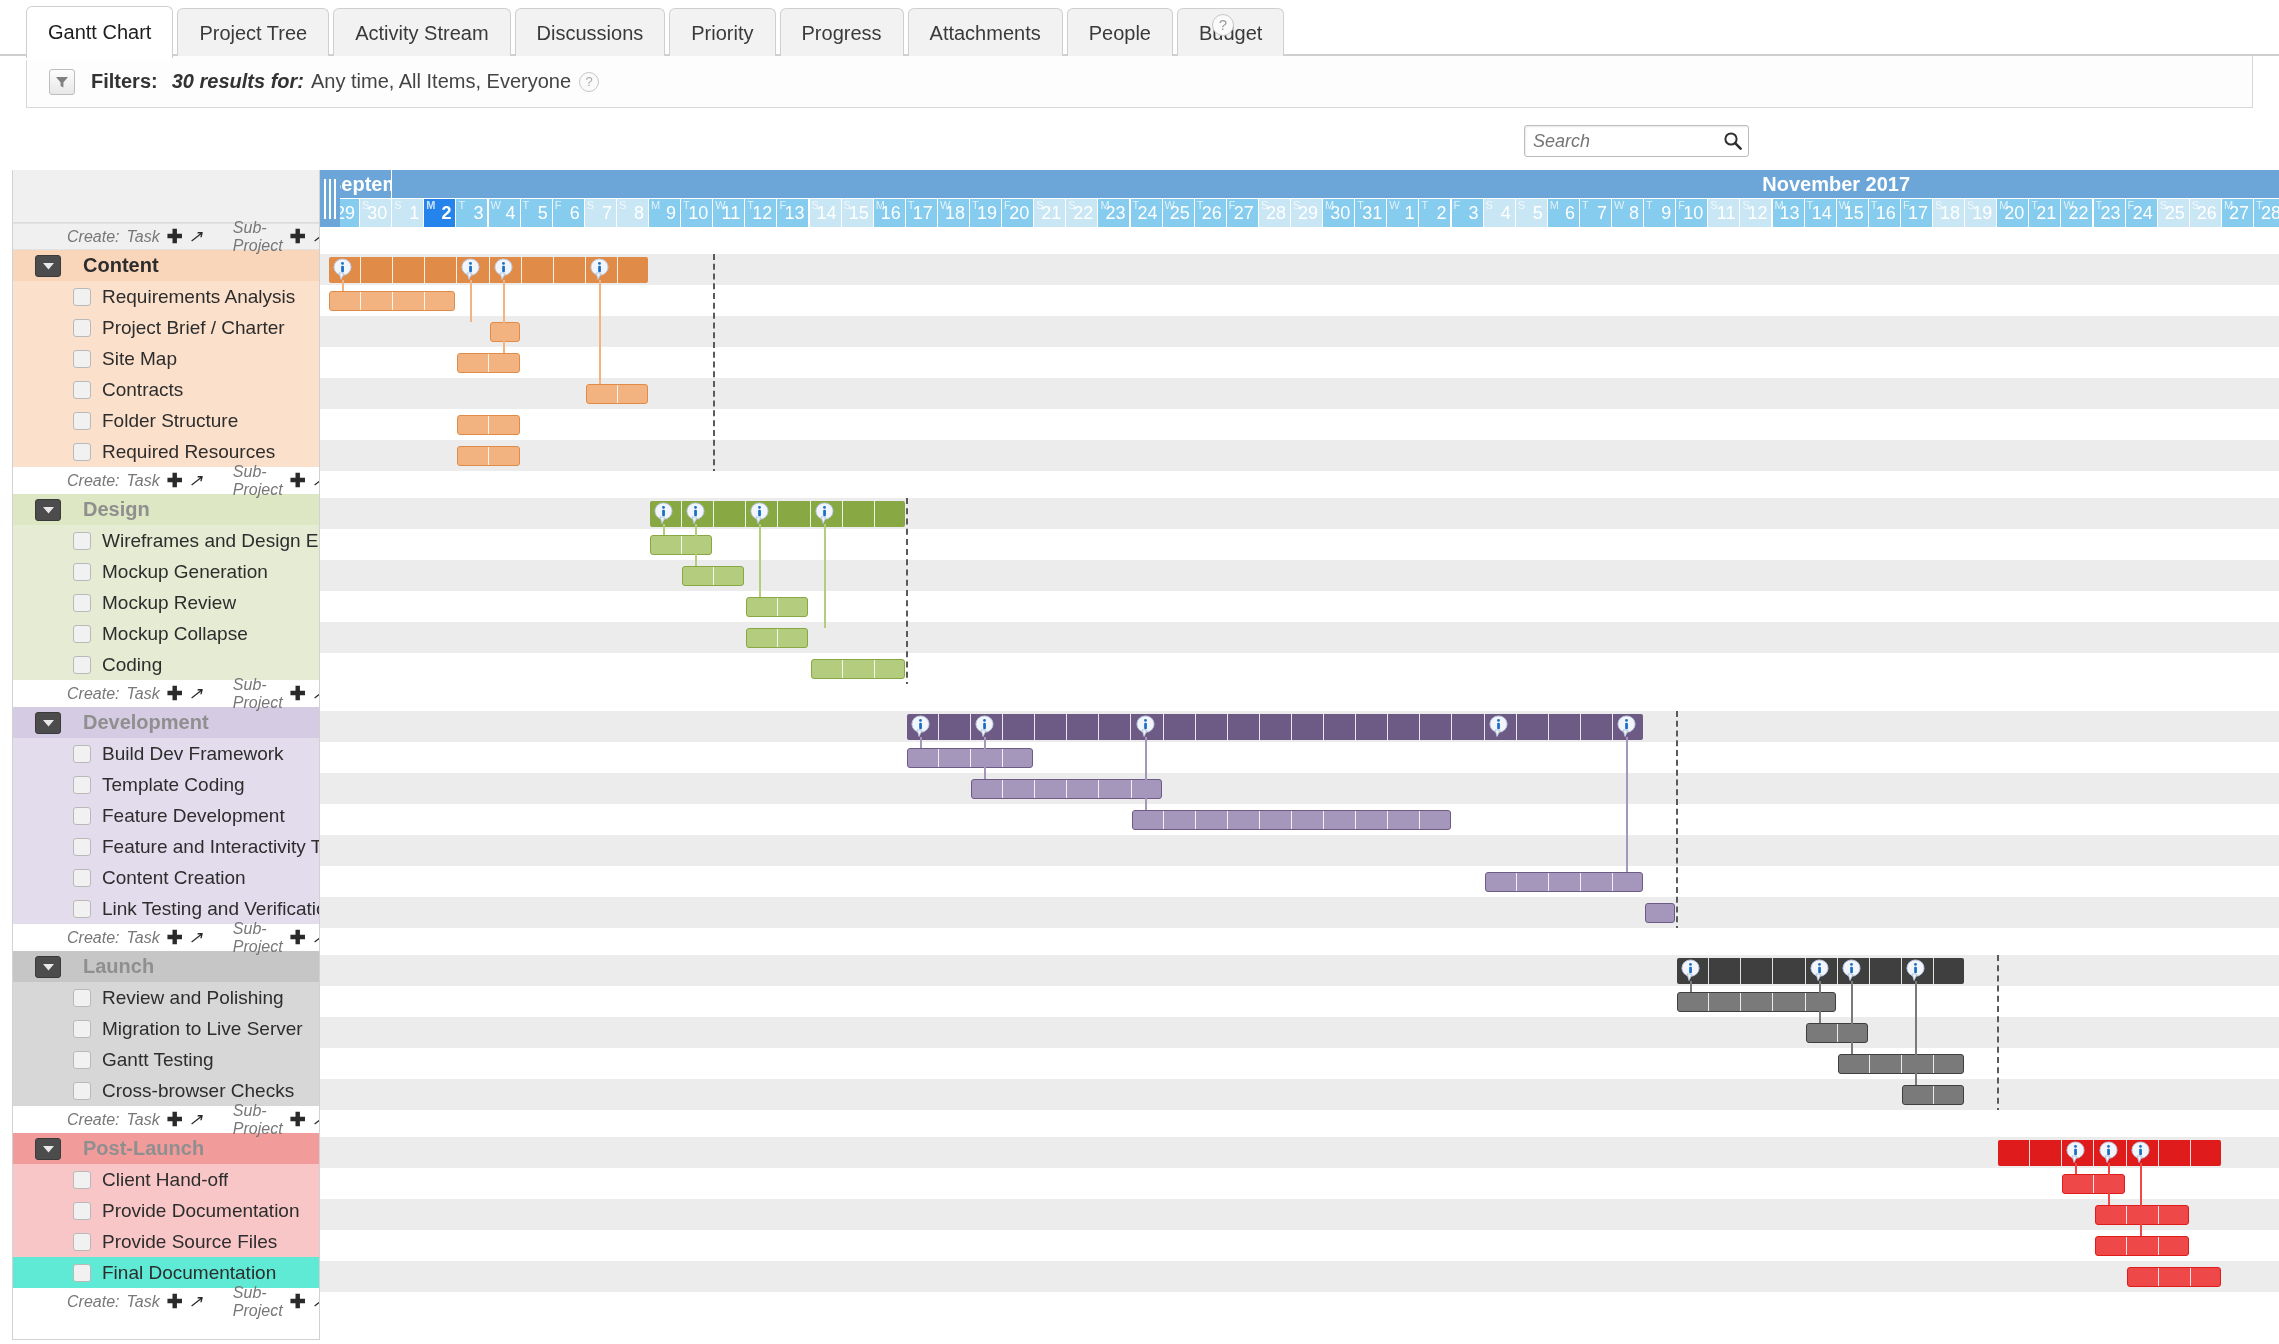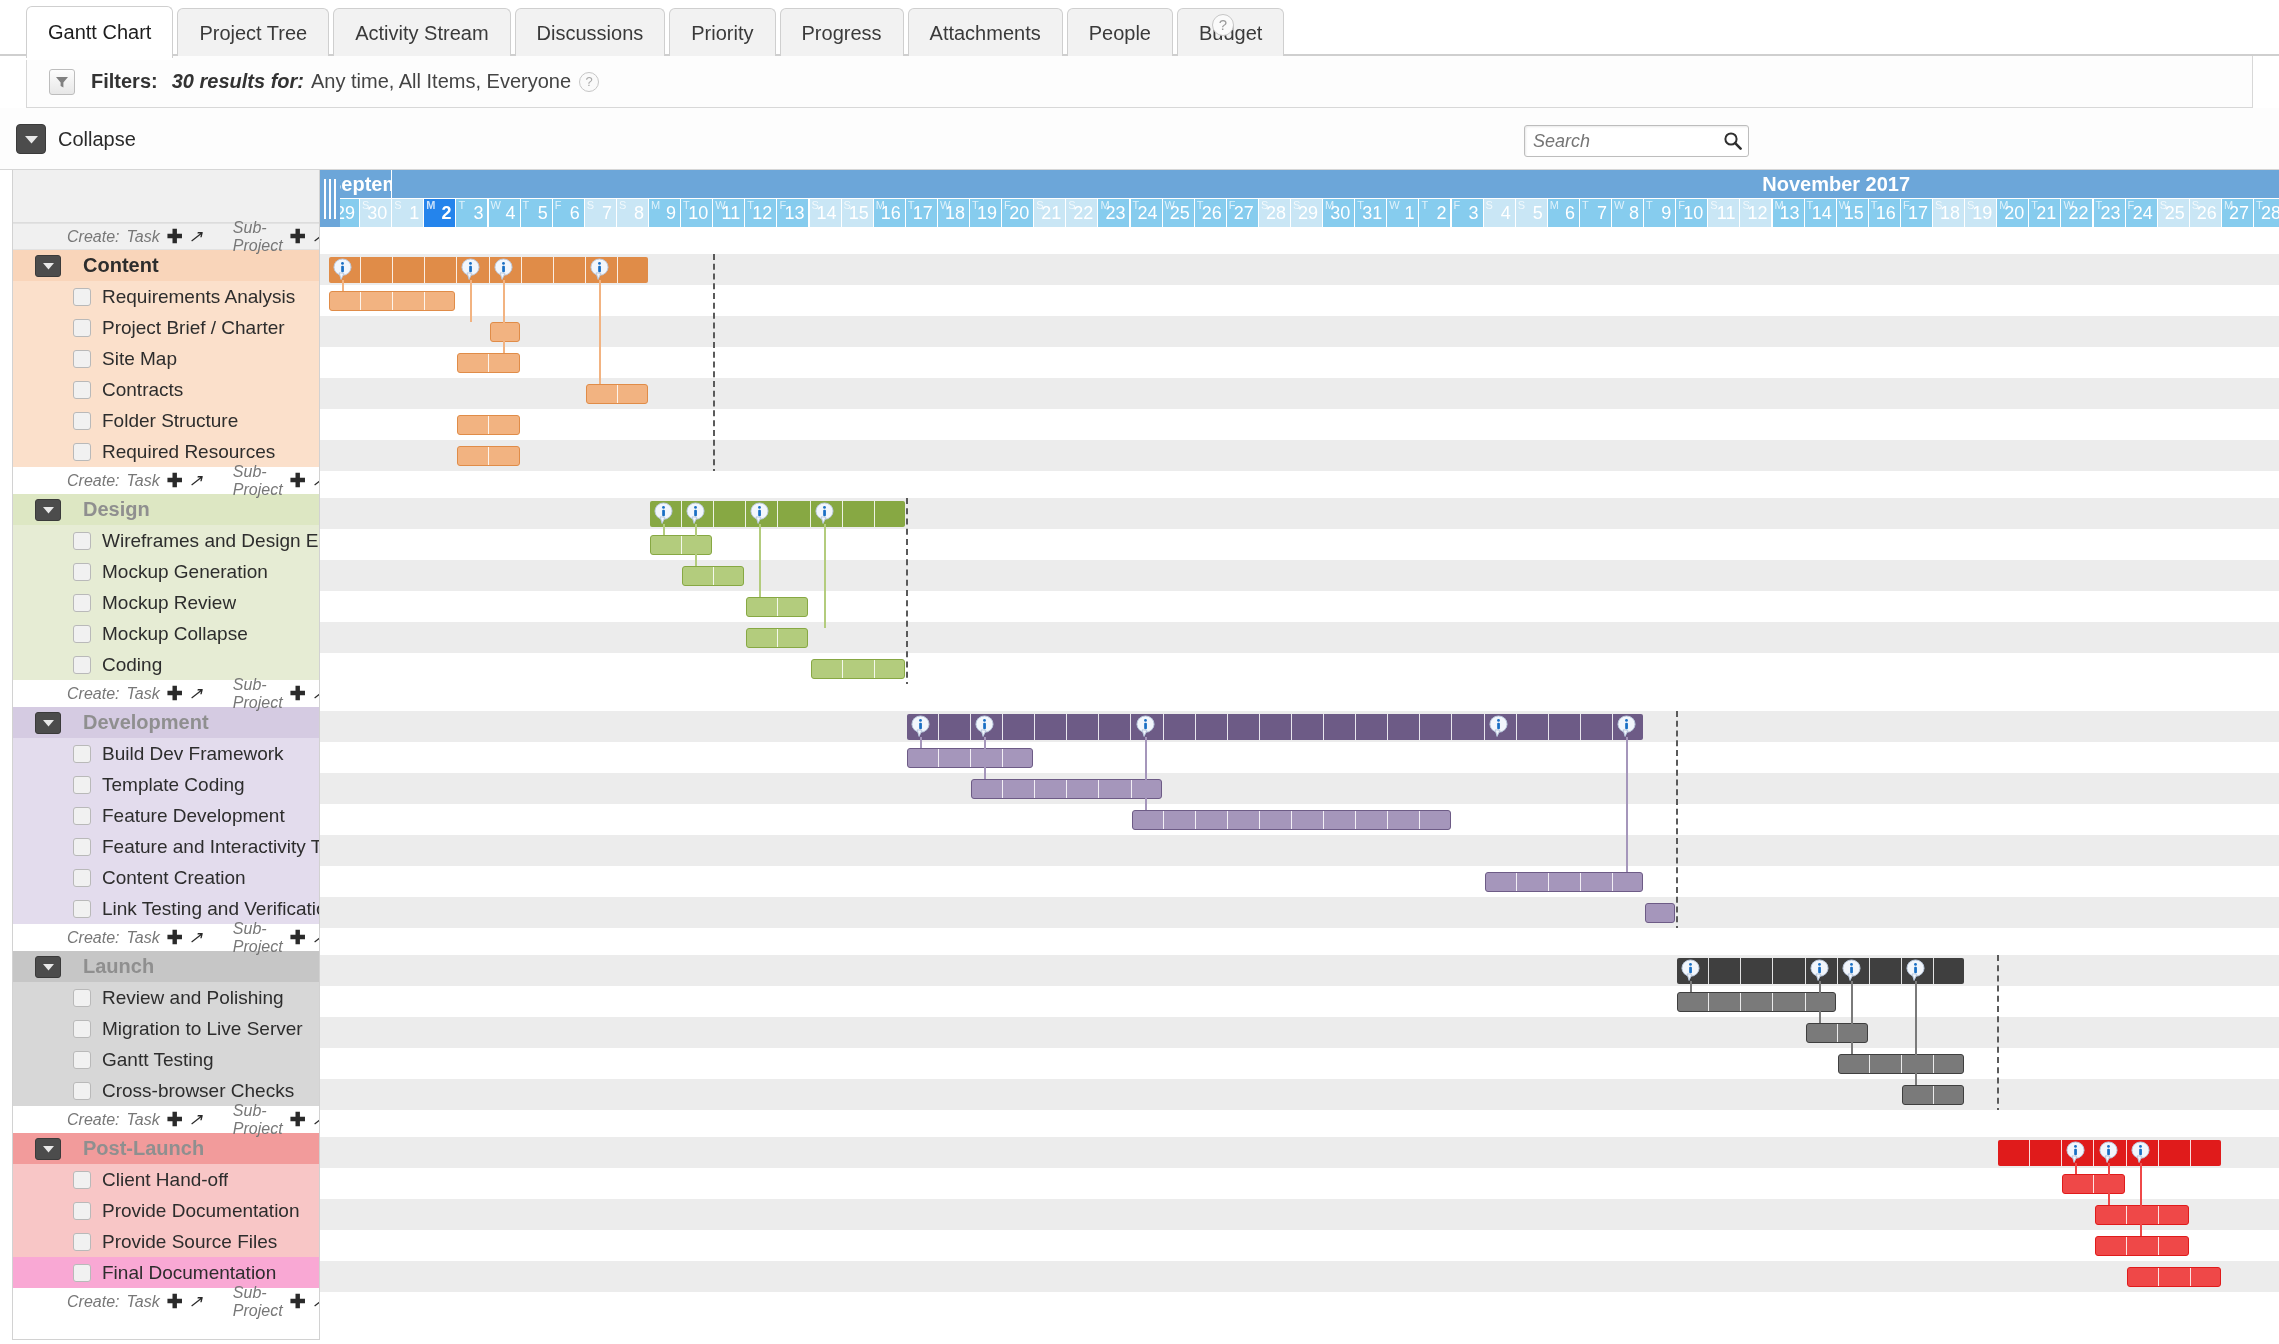--- a/index.html
+++ b/index.html
@@ -227,28 +227,20 @@
       <svg width="14" height="14" viewBox="0 0 14 14" aria-hidden="true">
         <polygon points="1,2 13,2 8.4,7.4 8.4,12.6 5.6,11 5.6,7.4" fill="#808080"></polygon>
       </svg>
     </div>
     <span class="filters-label">Filters:</span>
     <span class="filters-results">30 results for:</span>
     <span class="filters-value">Any time, All Items, Everyone</span>
     <span class="filters-help">?</span>
   </div>
 
-  <div class="toolstrip">
-    <div class="collapse-btn">
-      <svg width="13" height="9" viewBox="0 0 13 9" aria-hidden="true">
-        <polygon points="0,1 13,1 6.5,8.5" fill="#e9e9e9"></polygon>
-      </svg>
-    </div>
-    <div class="collapse-label">Collapse</div>
-  </div>
 
   <div class="search-wrap">
     <input class="search-input" type="text" placeholder="Search" style="">
     <span class="search-icon">
       <svg width="19" height="19" viewBox="0 0 19 19" aria-hidden="true">
         <circle cx="8" cy="8" r="5.6" fill="none" stroke="#2f2f2f" stroke-width="2"></circle>
         <line x1="12.2" y1="12.2" x2="17.6" y2="17.6" stroke="#2f2f2f" stroke-width="2.6" stroke-linecap="round"></line>
       </svg>
     </span>
   </div>
@@ -450,21 +442,21 @@
           <span class="tr-label">Client Hand-off</span>
         </div>
         <div class="taskrow" style="background: rgb(248, 198, 198);">
           <span class="tr-check"></span>
           <span class="tr-label">Provide Documentation</span>
         </div>
         <div class="taskrow" style="background: rgb(248, 198, 198);">
           <span class="tr-check"></span>
           <span class="tr-label">Provide Source Files</span>
         </div>
-        <div class="taskrow" style="background: #f9a8d4;">
+        <div class="taskrow" style="background: #5eead4;">
           <span class="tr-check"></span>
           <span class="tr-label">Final Documentation</span>
         </div>
         <div class="createrow plain">
           <span style="margin-right: 7px;">Create:</span>
           <span class="cr-item">
             <span>Task</span>
             <span class="cr-plus">✚</span>
             <span class="cr-arrow">↗</span>
           </span>

